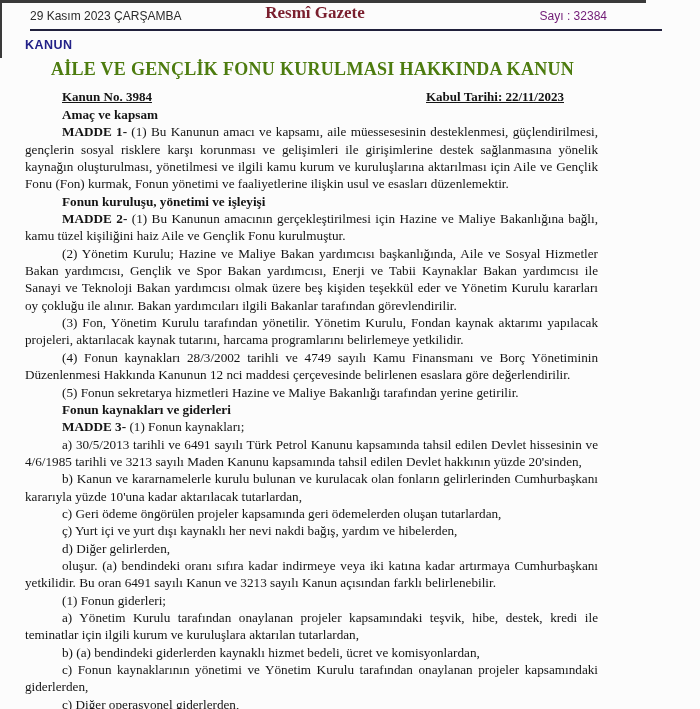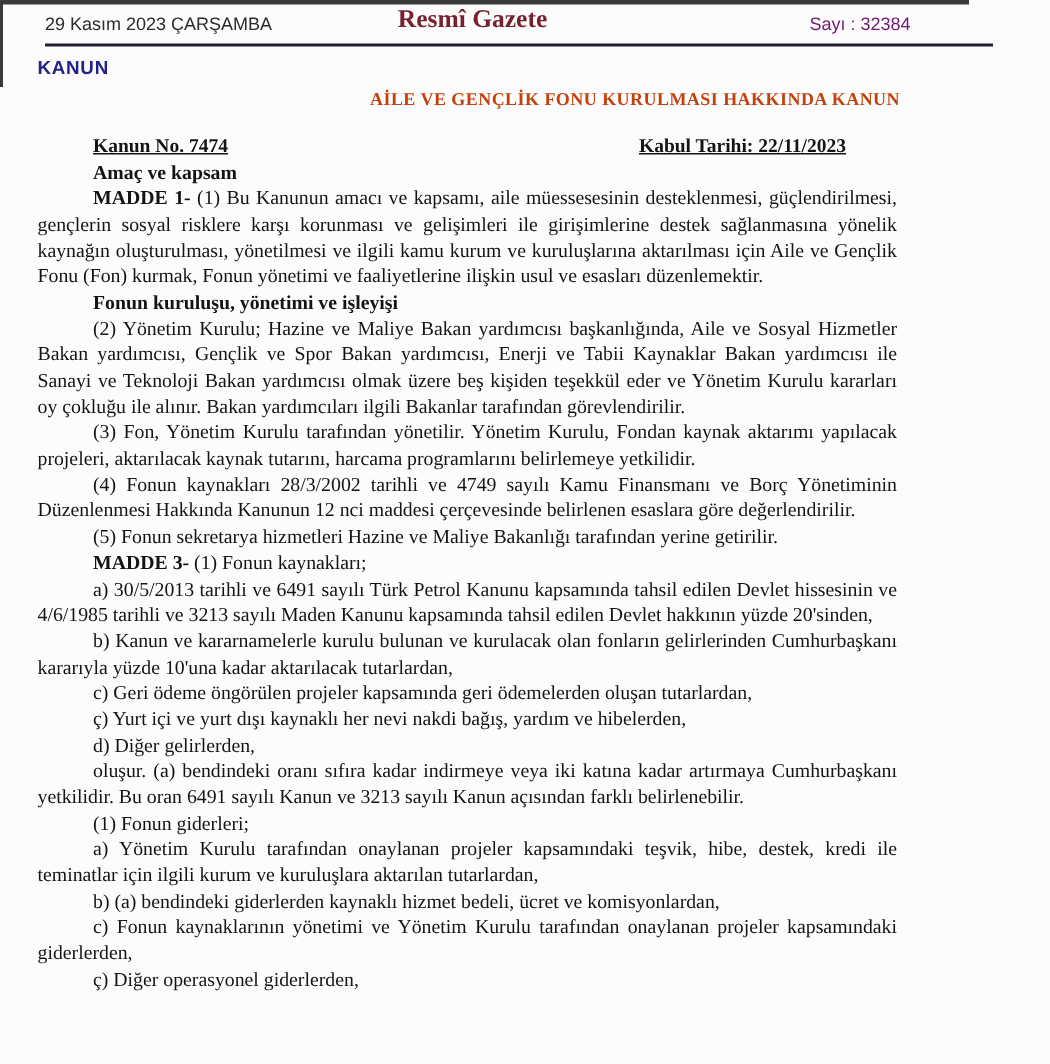--- a/index.html
+++ b/index.html
@@ -24,22 +24,22 @@
     font-family: "Liberation Serif", serif; font-weight: bold; font-size: 17px;
     color: #7a1f2e; white-space: nowrap;
   }
   .gz-rule { position: absolute; left: 0; top: 29px; width: 632px; height: 2px; background: #20203c; }
 
   .section-label {
     position: absolute; left: 25px; top: 38px; width: 575px; text-align: left;
     font: bold 12.5px "Liberation Sans", sans-serif; letter-spacing: .5px; color: #232288;
   }
   .law-title {
-    position: absolute; left: 25px; top: 59px; width: 575px; text-align: right;
-    font-weight: bold; font-size: 12px; letter-spacing: .3px; color: #c2410c;
+    position: absolute; left: 25px; top: 59px; width: 575px; text-align: center;
+    font-weight: bold; font-size: 18px; letter-spacing: .3px; color: #4d7c0f;
   }
 
   .meta-row { position: absolute; left: 25px; top: 89px; width: 575px; height: 18px; font-size: 13px; }
   .law-no   { position: absolute; left: 37px;  font-weight: bold; text-decoration: underline; white-space: nowrap; }
   .accept-date { position: absolute; left: 401px; font-weight: bold; text-decoration: underline; white-space: nowrap; }
 
   .doc-body {
     position: absolute; left: 25px; top: 106px; width: 573px;
     font-size: 13.2px; line-height: 17.35px; text-align: justify;
   }
@@ -59,32 +59,34 @@
   <span class="gz-masthead">Resmî Gazete</span>
   <span class="gz-issue">Sayı : 32384</span>
   <div class="gz-rule"></div>
 </div>
 
 <div class="section-label">KANUN</div>
 
 <div class="law-title">AİLE VE GENÇLİK FONU KURULMASI HAKKINDA KANUN</div>
 
 <div class="meta-row">
-  <span class="law-no">Kanun No. 7474</span>
+  <span class="law-no">Kanun No. 3984</span>
   <span class="accept-date">Kabul Tarihi: 22/11/2023</span>
 </div>
 
 <div class="doc-body">
     <p class="heading"><span>Amaç ve kapsam</span></p>
     <p class="para"><span class="prefix">MADDE 1- </span><span>(1) Bu Kanunun amacı ve kapsamı, aile müessesesinin desteklenmesi, güçlendirilmesi, gençlerin sosyal risklere karşı korunması ve gelişimleri ile girişimlerine destek sağlanmasına yönelik kaynağın oluşturulması, yönetilmesi ve ilgili kamu kurum ve kuruluşlarına aktarılması için Aile ve Gençlik Fonu (Fon) kurmak, Fonun yönetimi ve faaliyetlerine ilişkin usul ve esasları düzenlemektir.</span></p>
     <p class="heading"><span>Fonun kuruluşu, yönetimi ve işleyişi</span></p>
+    <p class="para"><span class="prefix">MADDE 2- </span><span>(1) Bu Kanunun amacının gerçekleştirilmesi için Hazine ve Maliye Bakanlığına bağlı, kamu tüzel kişiliğini haiz Aile ve Gençlik Fonu kurulmuştur.</span></p>
     <p class="para"><span>(2) Yönetim Kurulu; Hazine ve Maliye Bakan yardımcısı başkanlığında, Aile ve Sosyal Hizmetler Bakan yardımcısı, Gençlik ve Spor Bakan yardımcısı, Enerji ve Tabii Kaynaklar Bakan yardımcısı ile Sanayi ve Teknoloji Bakan yardımcısı olmak üzere beş kişiden teşekkül eder ve Yönetim Kurulu kararları oy çokluğu ile alınır. Bakan yardımcıları ilgili Bakanlar tarafından görevlendirilir.</span></p>
     <p class="para"><span>(3) Fon, Yönetim Kurulu tarafından yönetilir. Yönetim Kurulu, Fondan kaynak aktarımı yapılacak projeleri, aktarılacak kaynak tutarını, harcama programlarını belirlemeye yetkilidir.</span></p>
     <p class="para"><span>(4) Fonun kaynakları 28/3/2002 tarihli ve 4749 sayılı Kamu Finansmanı ve Borç Yönetiminin Düzenlenmesi Hakkında Kanunun 12 nci maddesi çerçevesinde belirlenen esaslara göre değerlendirilir.</span></p>
     <p class="para"><span>(5) Fonun sekretarya hizmetleri Hazine ve Maliye Bakanlığı tarafından yerine getirilir.</span></p>
+    <p class="heading"><span>Fonun kaynakları ve giderleri</span></p>
     <p class="para"><span class="prefix">MADDE 3- </span><span>(1) Fonun kaynakları;</span></p>
     <p class="para"><span>a) 30/5/2013 tarihli ve 6491 sayılı Türk Petrol Kanunu kapsamında tahsil edilen Devlet hissesinin ve 4/6/1985 tarihli ve 3213 sayılı Maden Kanunu kapsamında tahsil edilen Devlet hakkının yüzde 20'sinden,</span></p>
     <p class="para"><span>b) Kanun ve kararnamelerle kurulu bulunan ve kurulacak olan fonların gelirlerinden Cumhurbaşkanı kararıyla yüzde 10'una kadar aktarılacak tutarlardan,</span></p>
     <p class="para"><span>c) Geri ödeme öngörülen projeler kapsamında geri ödemelerden oluşan tutarlardan,</span></p>
     <p class="para"><span>ç) Yurt içi ve yurt dışı kaynaklı her nevi nakdi bağış, yardım ve hibelerden,</span></p>
     <p class="para"><span>d) Diğer gelirlerden,</span></p>
     <p class="para"><span>oluşur. (a) bendindeki oranı sıfıra kadar indirmeye veya iki katına kadar artırmaya Cumhurbaşkanı yetkilidir. Bu oran 6491 sayılı Kanun ve 3213 sayılı Kanun açısından farklı belirlenebilir.</span></p>
     <p class="para"><span>(1) Fonun giderleri;</span></p>
     <p class="para"><span>a) Yönetim Kurulu tarafından onaylanan projeler kapsamındaki teşvik, hibe, destek, kredi ile teminatlar için ilgili kurum ve kuruluşlara aktarılan tutarlardan,</span></p>
     <p class="para"><span>b) (a) bendindeki giderlerden kaynaklı hizmet bedeli, ücret ve komisyonlardan,</span></p>

